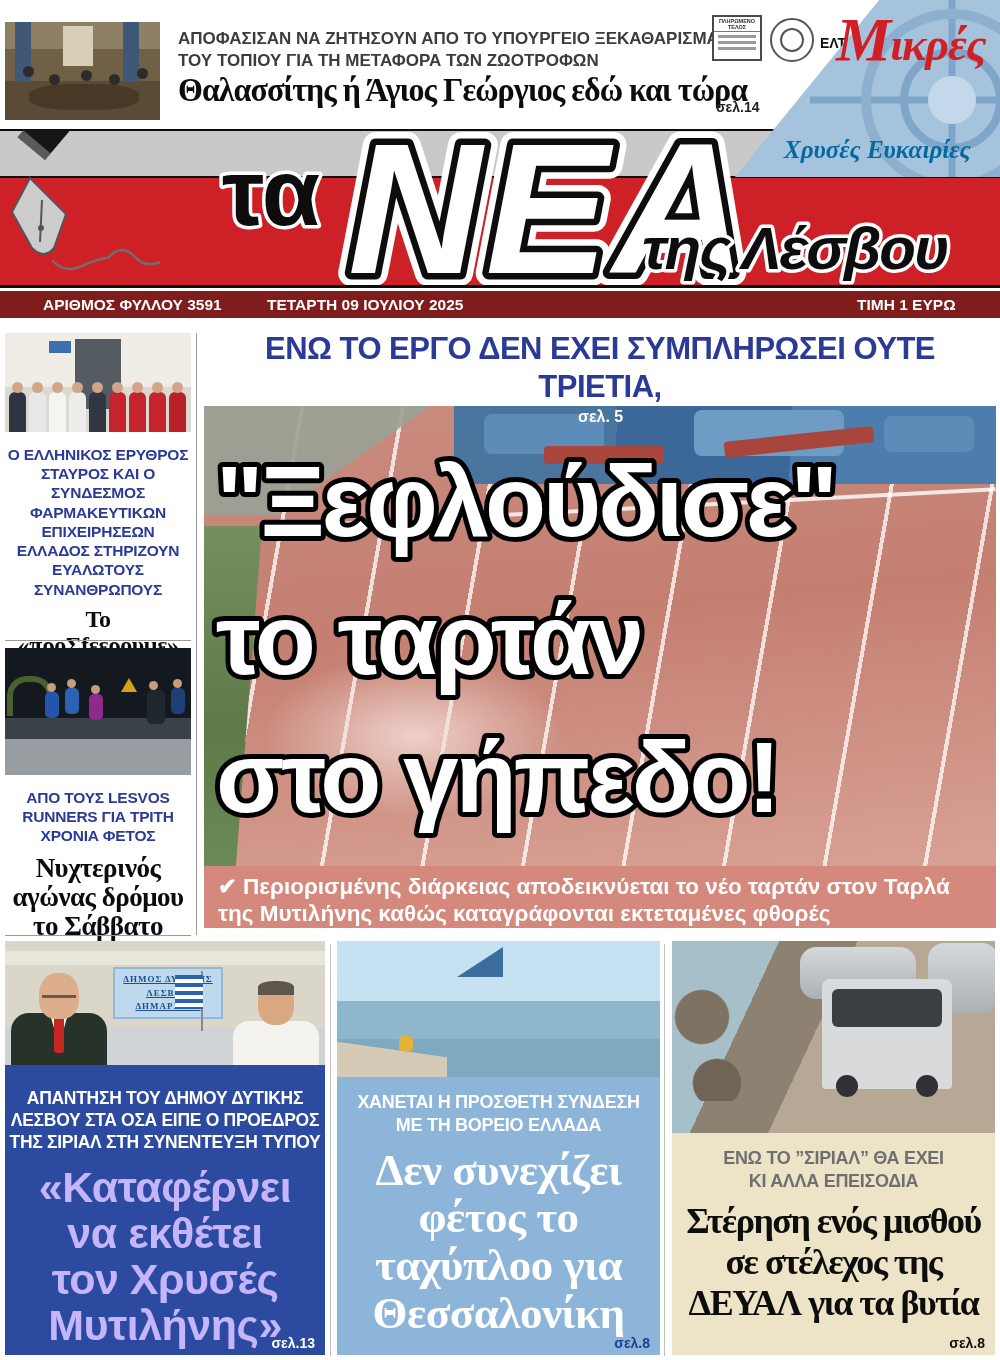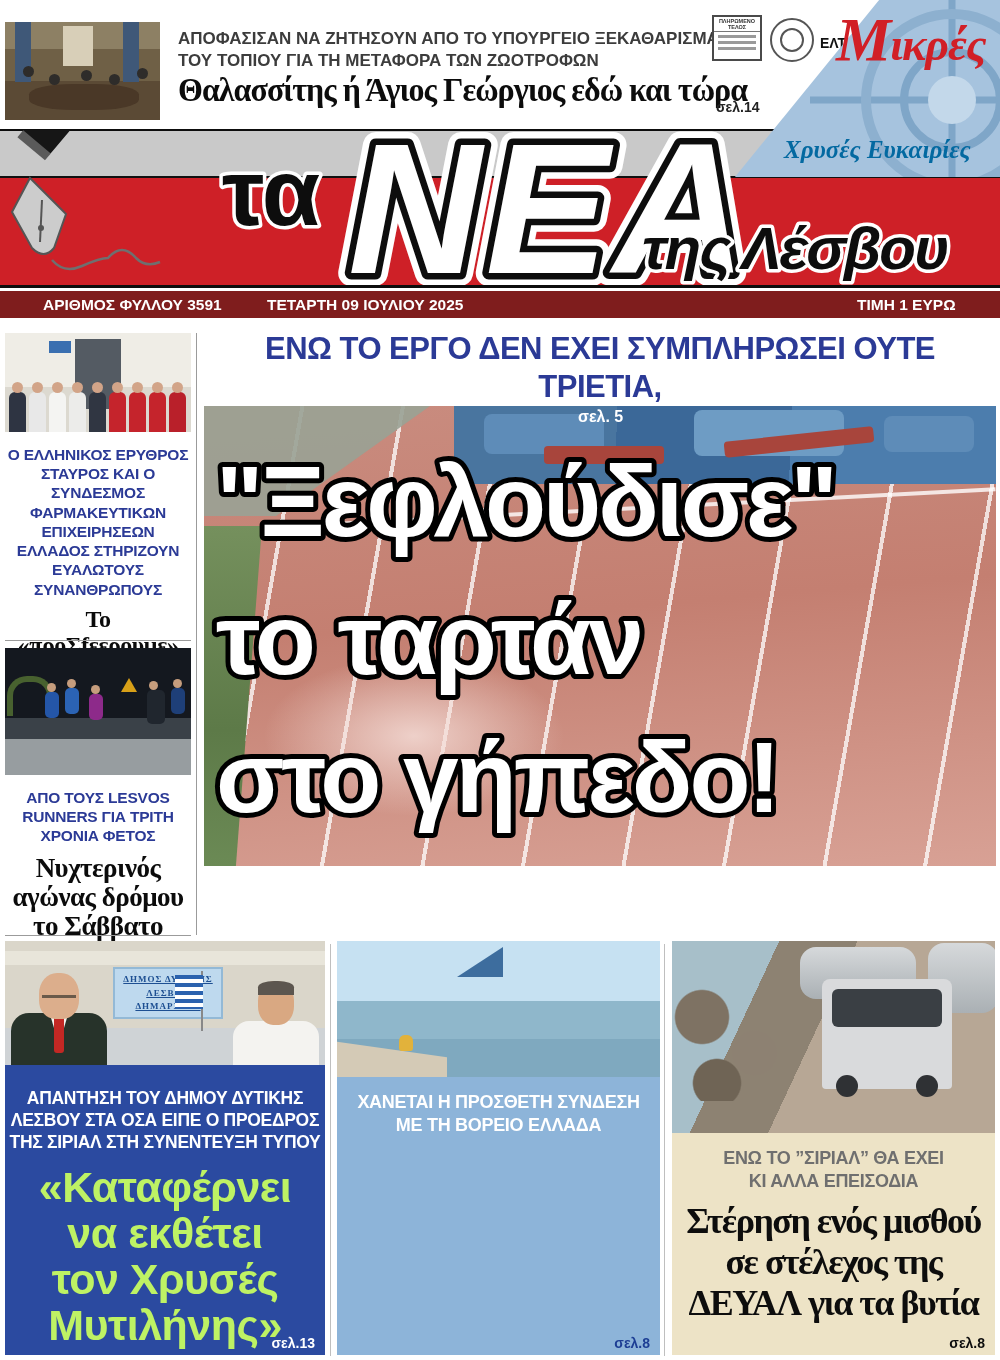--- a/index.html
+++ b/index.html
@@ -154,21 +154,21 @@
         background:radial-gradient(circle at 20% 30%,#7e7263 0 18%,transparent 19%),
                    radial-gradient(circle at 55% 60%,#8d8172 0 20%,transparent 21%),
                    radial-gradient(circle at 30% 85%,#6f6455 0 16%,transparent 17%);}
   .ph3 .tank{position:absolute;background:linear-gradient(#d6d9db,#aab0b4);border-radius:16px;}
   .ph3 .bus{position:absolute;left:150px;top:38px;width:130px;height:110px;background:#d9dadc;border-radius:8px 8px 4px 4px;}
   .ph3 .shield{position:absolute;left:10px;top:10px;width:110px;height:38px;background:#3a3f44;border-radius:6px;}
   .ph3 .wheel{position:absolute;bottom:-8px;width:22px;height:22px;border-radius:50%;background:#2f3134;}
 
   .b1 .bpanel{background:#2b4aa0;height:290px;padding-top:22px;}
   .b1 .bkick{color:#ffffff;}
-  .b1 .bhead{color:#bef264;font:800 43px/1.07 "Liberation Sans",sans-serif;margin-top:10px;}
+  .b1 .bhead{color:#c4b5fd;font:800 43px/1.07 "Liberation Sans",sans-serif;margin-top:10px;}
   .b1 .bref{color:#ffffff;}
   .b2 .bpanel{background:#8db4d9;height:278px;padding-top:14px;}
   .b2 .bkick{color:#ffffff;font-size:18px;}
   .b2 .bhead{color:#ffffff;font:700 45px/1.06 "Liberation Serif",serif;margin-top:10px;}
   .b2 .bref{color:#1d3e94;}
   .b3 .bpanel{background:#ede3c6;height:222px;padding-top:14px;}
   .b3 .bkick{color:#6f6f6f;font-size:18px;}
   .b3 .bhead{color:#0d0d0d;font:900 36px/1.14 "Liberation Serif",serif;margin-top:8px;letter-spacing:-1.5px;}
   .b3 .bref{color:#0d0d0d;}
 </style>
@@ -307,20 +307,21 @@
     </div>
     <div class="mat" style="left:340px;top:40px;width:120px;height:18px"></div>
     <div class="mat" style="left:520px;top:28px;width:150px;height:16px;transform:rotate(-6deg)"></div>
     <svg class="trk-svg" width="792" height="460">
       <text class="trk" x="12" y="130">"Ξεφλούδισε"</text>
       <text class="trk" x="12" y="268">το ταρτάν</text>
       <text class="trk" x="12" y="406">στο γήπεδο!</text>
     </svg>
   </div>
   <div class="main-ref">σελ. 5</div>
+  <div class="deck">✔ Περιορισμένης διάρκειας αποδεικνύεται το νέο ταρτάν στον Ταρλά της Μυτιλήνης καθώς καταγράφονται εκτεταμένες φθορές</div>
 
   <div class="col-rule" style="left:330px"></div>
   <div class="col-rule" style="left:664px"></div>
 
   <div class="bcol b1" style="left:5px;width:320px">
     <div class="bphoto ph1">
       <div class="beam"></div>
       <div class="sign">
         <div>ΔΗΜΟΣ ΔΥΤΙΚΗΣ</div>
         <div>ΛΕΣΒΟΥ</div>
@@ -363,20 +364,26 @@
     <div class="bphoto ph2">
       <div class="mast"></div>
       <div class="quay"></div>
       <div class="bollard"></div>
     </div>
     <div class="bpanel">
       <div class="bkick">
         <span>ΧΑΝΕΤΑΙ Η ΠΡΟΣΘΕΤΗ ΣΥΝΔΕΣΗ</span><br>
         <span>ΜΕ ΤΗ ΒΟΡΕΙΟ ΕΛΛΑΔΑ</span>
       </div>
+      <div class="bhead">
+        <span>Δεν συνεχίζει</span><br>
+        <span>φέτος το</span><br>
+        <span>ταχύπλοο για</span><br>
+        <span>Θεσσαλονίκη</span>
+      </div>
       <div class="bref">σελ.8</div>
     </div>
   </div>
 
   <div class="bcol b3" style="left:672px;width:323px">
     <div class="bphoto ph3">
       <div class="rocks"></div>
       <div class="tank" style="left:128px;top:6px;width:116px;height:52px"></div>
       <div class="tank" style="left:256px;top:2px;width:70px;height:70px"></div>
       <div class="bus">

